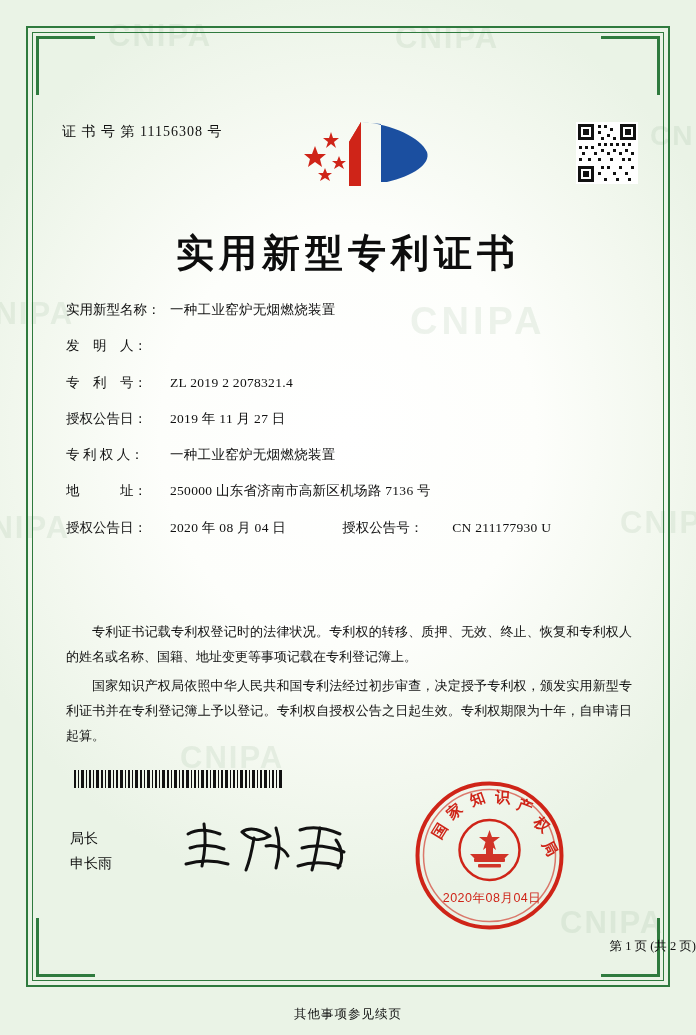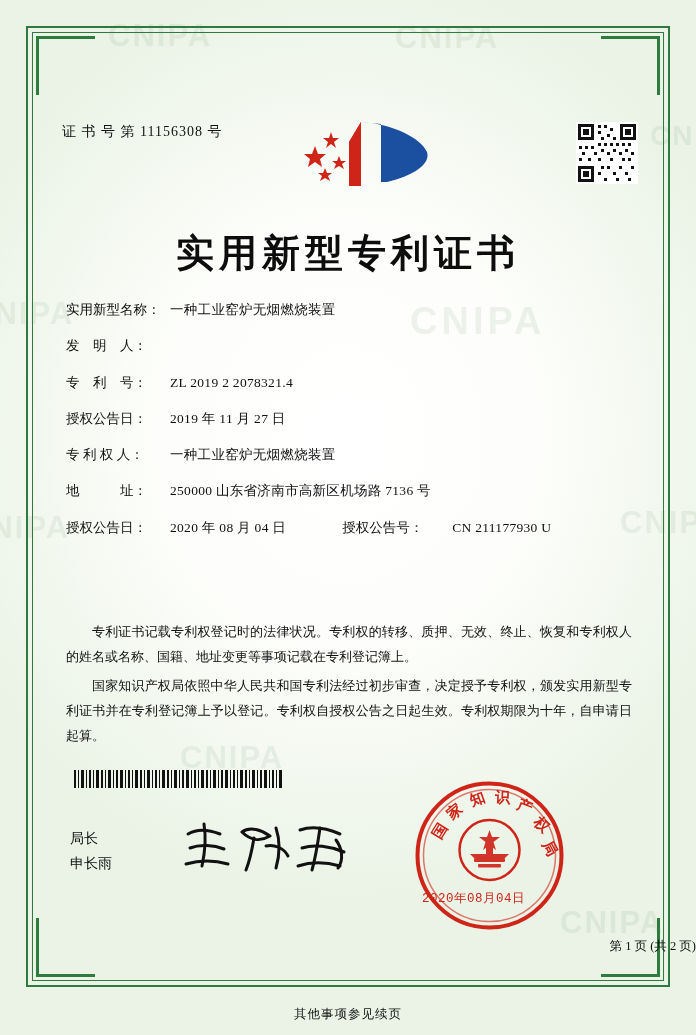--- a/index.html
+++ b/index.html
@@ -185,21 +185,22 @@
     left: 412px;
     top: 778px;
     width: 155px;
     height: 155px;
   }
   .seal-date {
     position: absolute;
     left: 422px;
     top: 890px;
     width: 140px;
-    font-family: Liberation Mono, monospace;
+    text-align: center;
+    font-family: Liberation Sans, sans-serif;
     font-size: 12.5px;
     color: #cf2418;
     letter-spacing: 0.5px;
   }
 
   
   .page-no {
     position: absolute;
     left: 0; right: 0;
     top: 938px;

